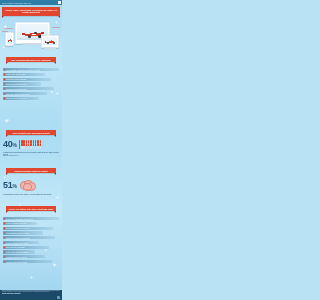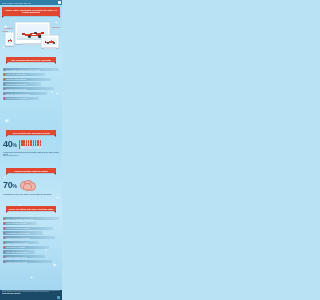--- a/index.html
+++ b/index.html
@@ -321,21 +321,21 @@
 
   <div class="ribbon sec-ribbon" style="top:168px;">
     <div class="tail-l"></div>
     <div class="tail-r"></div>
     <div class="txt">Viewers Remember What They Watch</div>
   </div>
 
   <div class="stat" style="top:179px;">
     <div style="display:flex;align-items:center;padding:0 3px;gap:3px;">
       <div class="num">
-        <span>70</span><span class="pct">%</span>
+        <span>51</span><span class="pct">%</span>
       </div>
       <div class="brain">
         <div class="lobe" style="left:0;top:2px;width:8px;height:7px;"></div>
         <div class="lobe" style="left:4px;top:0.5px;width:7px;height:6px;"></div>
         <div class="lobe" style="left:7px;top:3px;width:7px;height:7px;"></div>
         <div class="lobe" style="left:3px;top:4px;width:7px;height:6px;"></div>
         <div class="stem" style="left:6px;bottom:0;width:3px;height:2.4px;"></div>
       </div>
     </div>
     <div class="caption" style="padding-top:1.5px;">of consumers recall a video ad they viewed within the last month.</div>

